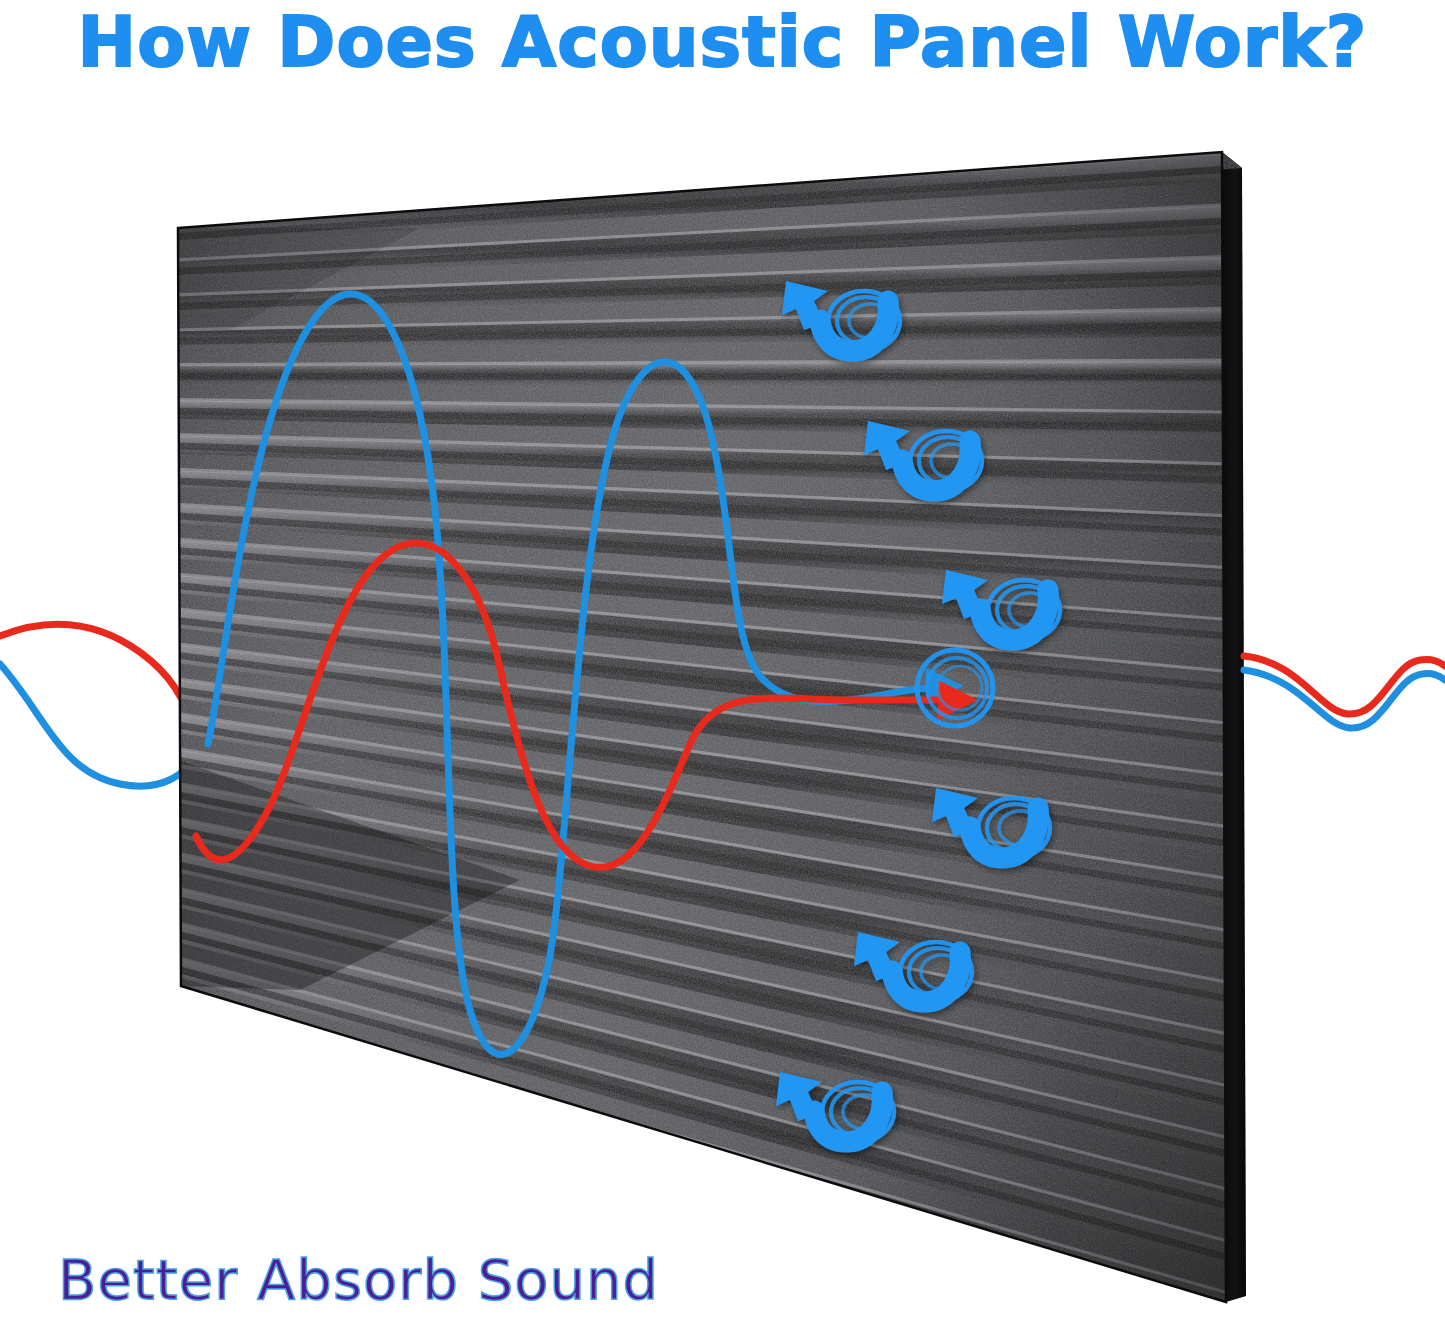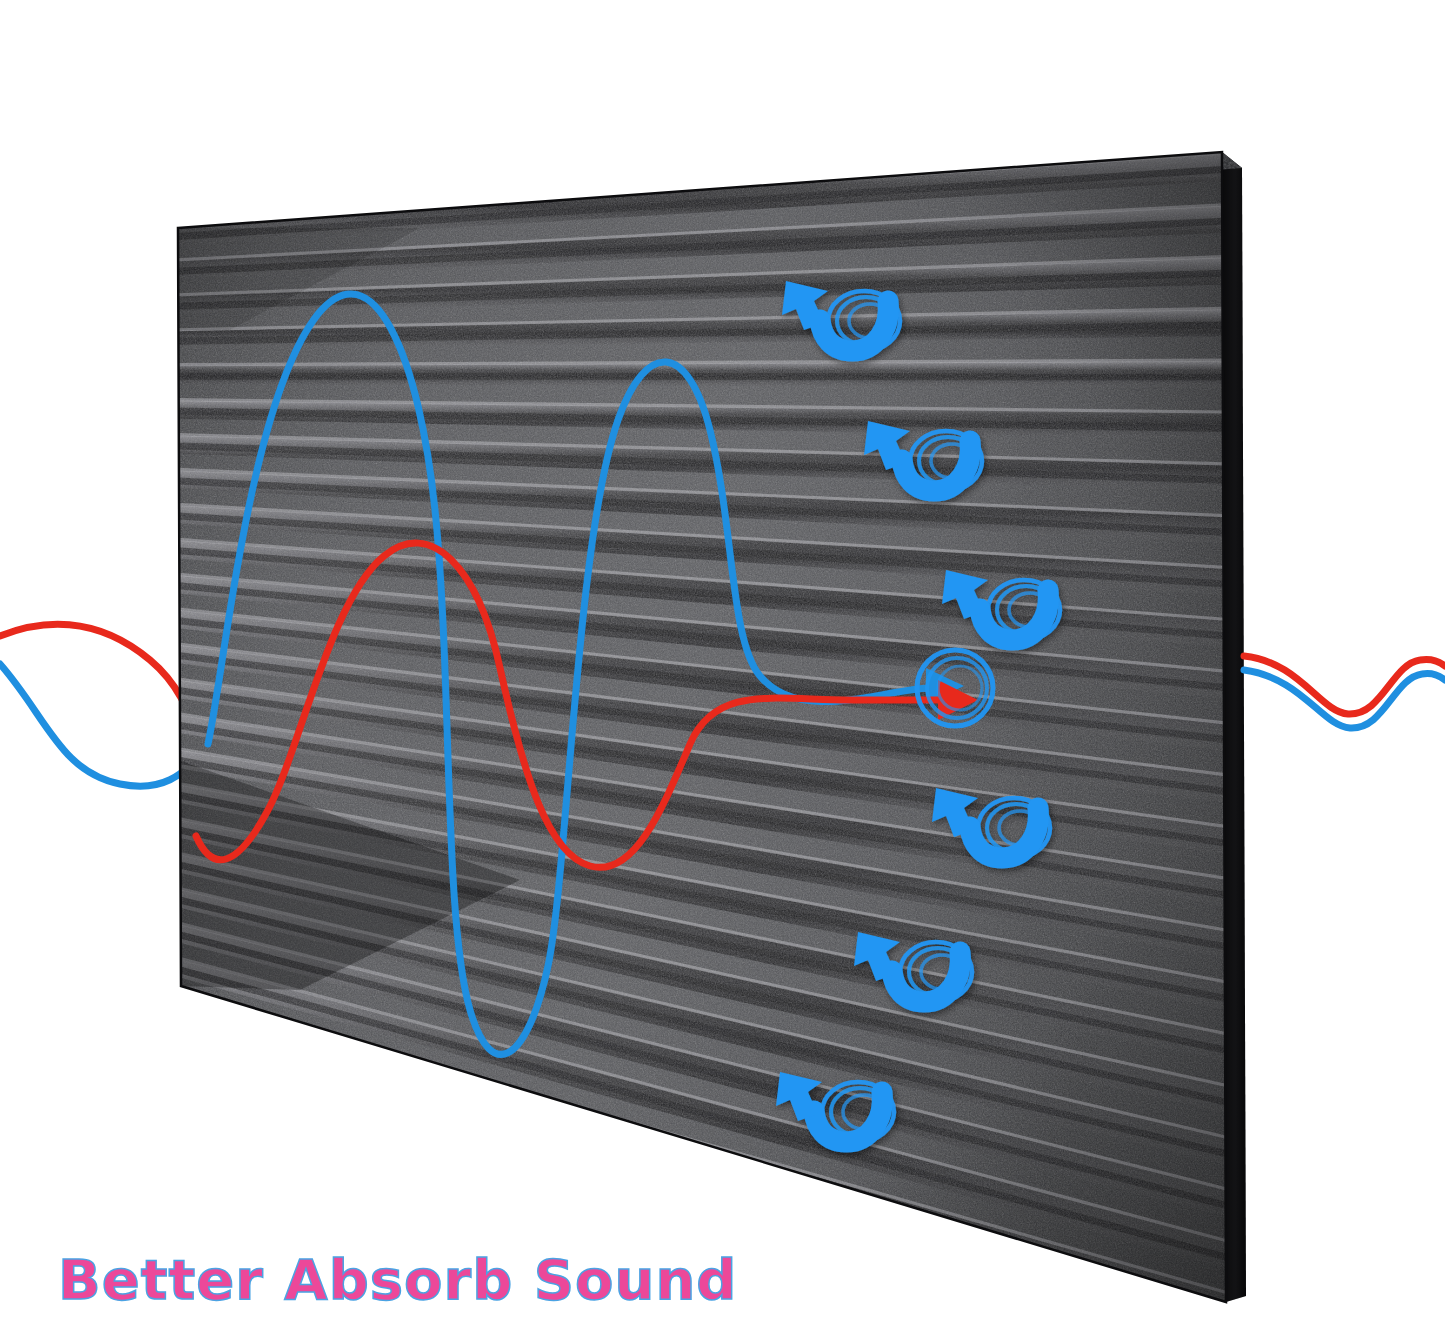--- a/index.html
+++ b/index.html
@@ -14,22 +14,22 @@
     position:absolute;left:0;top:2px;width:1445px;text-align:center;
     font-family:"DejaVu Sans","Liberation Sans",sans-serif;
     font-weight:bold;font-size:70px;line-height:80px;
     color:#1E8EF0;letter-spacing:1px;
     -webkit-text-stroke:2px #1E8EF0;
     white-space:nowrap;
   }
   .footline{
     position:absolute;left:58px;top:1248px;
     font-family:"DejaVu Sans","Liberation Sans",sans-serif;
-    font-weight:bold;font-size:56px;line-height:64px;
-    color:#ec4899;letter-spacing:1px;
+    font-weight:normal;font-size:56px;line-height:64px;
+    color:#4c1d95;letter-spacing:1px;
     -webkit-text-stroke:1.5px #4BA3E3;
     white-space:nowrap;
   }
 
   
   #scene{position:absolute;left:0;top:0;width:1445px;height:1323px;}
   .nosel{user-select:none;}
 </style>
 </head>
 <body>
@@ -293,16 +293,17 @@
           <use href="#bounceArrow"></use>
         </g>
       </g>
 
     <g>
       <path d="M 1244 656 C 1300 662, 1320 712, 1348 714 C 1382 716, 1392 664, 1420 660 C 1432 658, 1440 662, 1445 666" fill="none" stroke="#E8291C" stroke-width="7" stroke-linecap="round"></path>
       <path d="M 1244 670 C 1302 678, 1322 726, 1350 728 C 1384 730, 1394 678, 1422 674 C 1433 672, 1440 676, 1445 680" fill="none" stroke="#1F8FE0" stroke-width="7" stroke-linecap="round"></path>
     </g>
   </svg>
 
+  <div class="headline nosel">How Does Acoustic Panel Work?</div>
 
   <div class="footline nosel">Better Absorb Sound</div>
 
 </div>
 
 </body></html>

